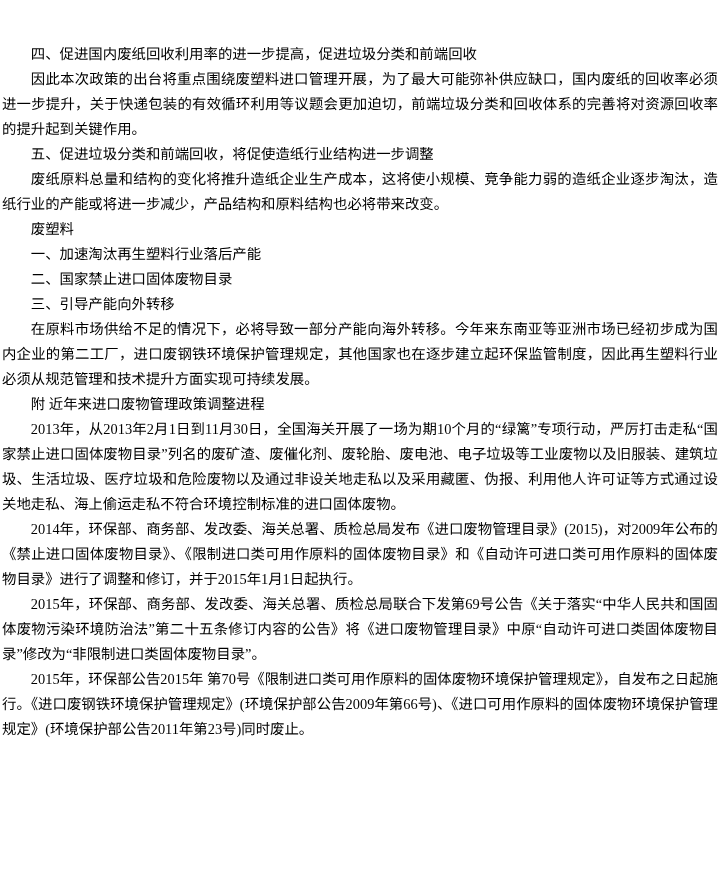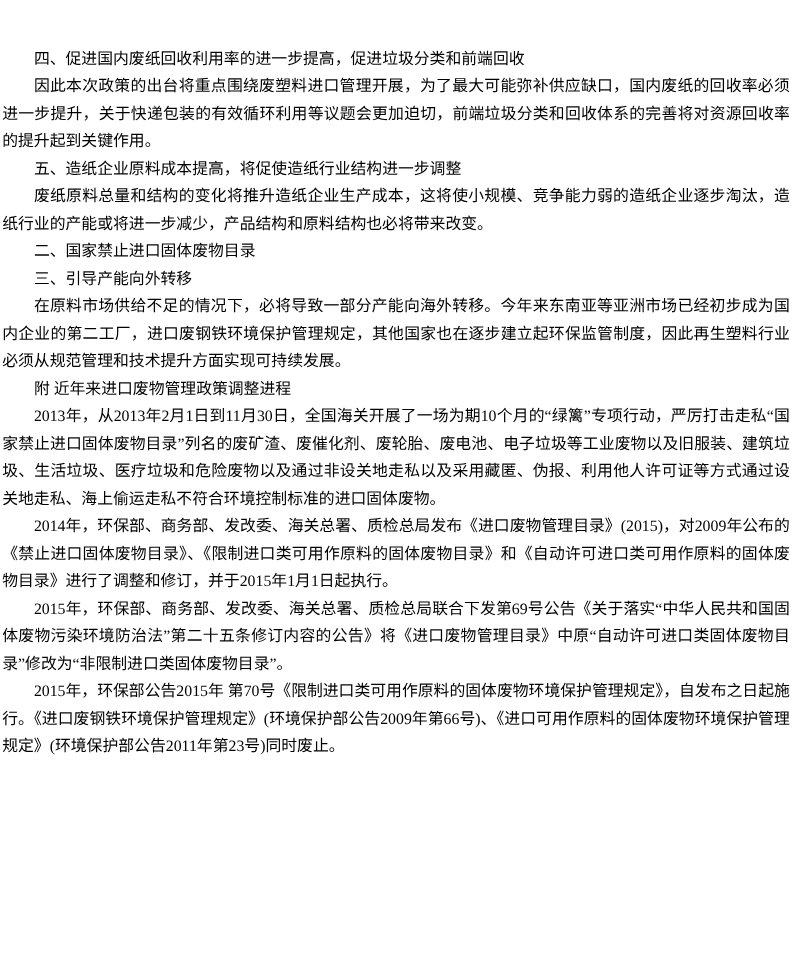--- a/index.html
+++ b/index.html
@@ -34,22 +34,24 @@
     font-weight: normal;
   }
 </style>
 </head>
 <body>
 
 <div class="page">
   <div class="article">
     <p>四、促进国内废纸回收利用率的进一步提高，促进垃圾分类和前端回收</p>
     <p>因此本次政策的出台将重点围绕废塑料进口管理开展，为了最大可能弥补供应缺口，国内废纸的回收率必须进一步提升，关于快递包装的有效循环利用等议题会更加迫切，前端垃圾分类和回收体系的完善将对资源回收率的提升起到关键作用。</p>
-    <p>五、造纸企业原料成本提高，将促使造纸行业结构进一步调整</p>
+    <p>五、促进垃圾分类和前端回收，将促使造纸行业结构进一步调整</p>
     <p>废纸原料总量和结构的变化将推升造纸企业生产成本，这将使小规模、竞争能力弱的造纸企业逐步淘汰，造纸行业的产能或将进一步减少，产品结构和原料结构也必将带来改变。</p>
+    <p>废塑料</p>
+    <p>一、加速淘汰再生塑料行业落后产能</p>
     <p>二、国家禁止进口固体废物目录</p>
     <p>三、引导产能向外转移</p>
     <p>在原料市场供给不足的情况下，必将导致一部分产能向海外转移。今年来东南亚等亚洲市场已经初步成为国内企业的第二工厂，进口废钢铁环境保护管理规定，其他国家也在逐步建立起环保监管制度，因此再生塑料行业必须从规范管理和技术提升方面实现可持续发展。</p>
     <p>附 近年来进口废物管理政策调整进程</p>
     <p>2013年，从2013年2月1日到11月30日，全国海关开展了一场为期10个月的“绿篱”专项行动，严厉打击走私“国家禁止进口固体废物目录”列名的废矿渣、废催化剂、废轮胎、废电池、电子垃圾等工业废物以及旧服装、建筑垃圾、生活垃圾、医疗垃圾和危险废物以及通过非设关地走私以及采用藏匿、伪报、利用他人许可证等方式通过设关地走私、海上偷运走私不符合环境控制标准的进口固体废物。</p>
     <p>2014年，环保部、商务部、发改委、海关总署、质检总局发布《进口废物管理目录》(2015)，对2009年公布的《禁止进口固体废物目录》、《限制进口类可用作原料的固体废物目录》和《自动许可进口类可用作原料的固体废物目录》进行了调整和修订，并于2015年1月1日起执行。</p>
     <p>2015年，环保部、商务部、发改委、海关总署、质检总局联合下发第69号公告《关于落实“中华人民共和国固体废物污染环境防治法”第二十五条修订内容的公告》将《进口废物管理目录》中原“自动许可进口类固体废物目录”修改为“非限制进口类固体废物目录”。</p>
     <p>2015年，环保部公告2015年 第70号《限制进口类可用作原料的固体废物环境保护管理规定》，自发布之日起施行。《进口废钢铁环境保护管理规定》(环境保护部公告2009年第66号)、《进口可用作原料的固体废物环境保护管理规定》(环境保护部公告2011年第23号)同时废止。</p>
   </div>
 </div>

